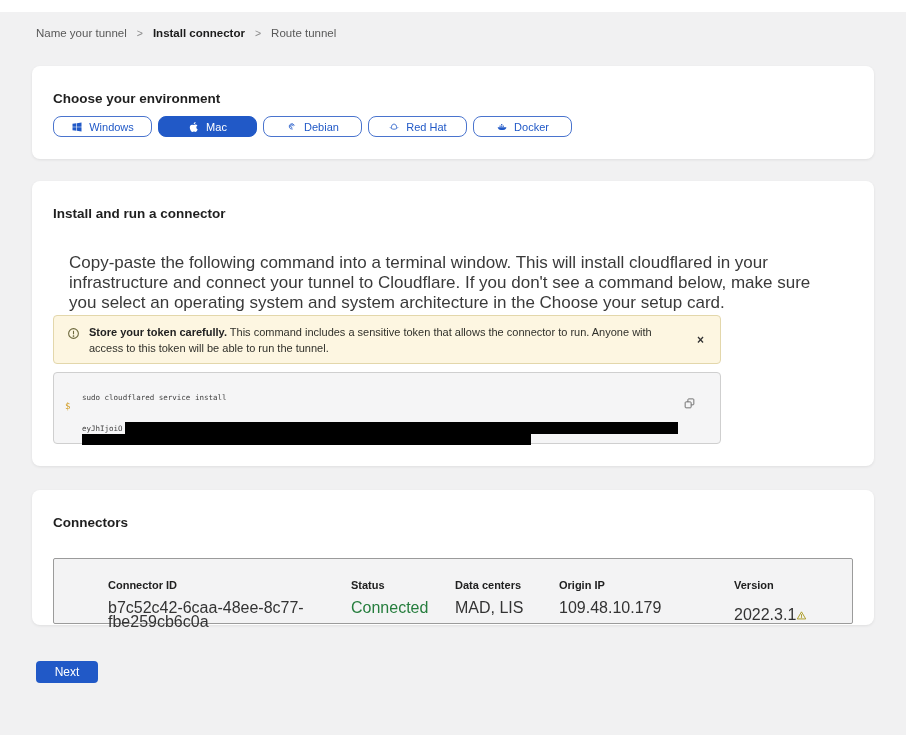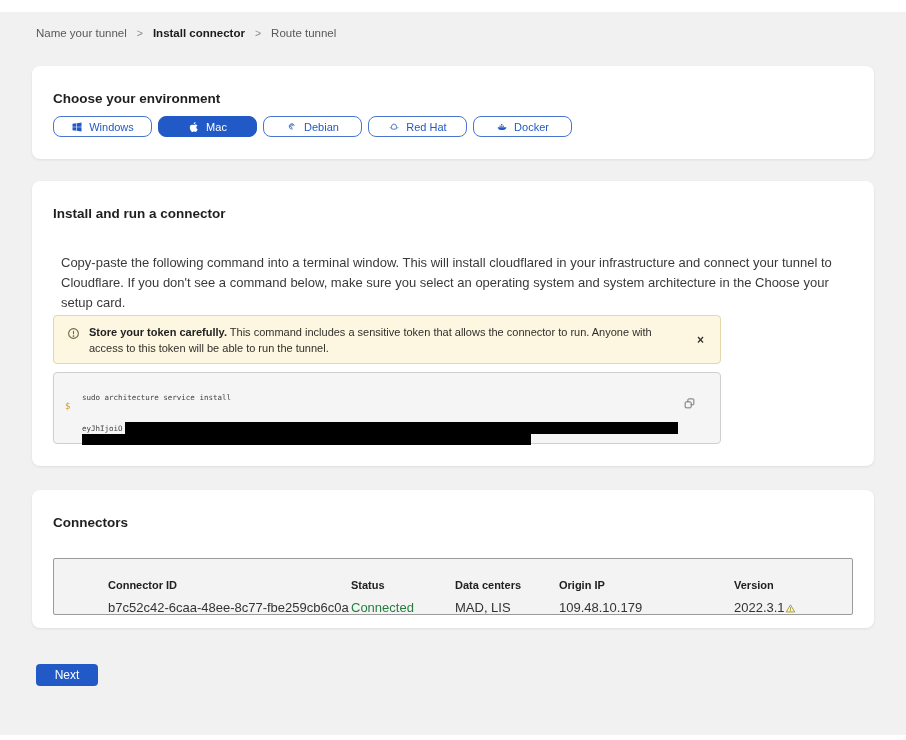--- a/index.html
+++ b/index.html
@@ -27,21 +27,21 @@
   .card.env { margin-top:23px; padding-bottom:22px; }
   .os-label { margin-top:27px; font-size:11.5px; line-height:14px; color:#3a3a3a; }
   .os-row { display:flex; gap:6px; margin-top:9px; }
   .os-btn { width:99px; height:21px; border:1px solid var(--accent-border,#4a74ce); border-radius:8px;
     background:#fff; color:var(--accent,#2159c7); font-size:11px; font-family:inherit;
     display:flex; align-items:center; justify-content:center; gap:6px; cursor:pointer; padding:0; }
   .os-btn.selected { background:var(--accent,#2159c7); border-color:var(--accent,#2159c7); color:#fff; }
   .os-icon { display:flex; align-items:center; }
   .os-icon svg { width:12px; height:12px; display:block; }
   
-  .desc { margin:31px 8px 0; font-size:13px; line-height:20px; color:#3a3a3a; max-width:800px; }
+  .desc { margin:31px 16px 0; font-size:17px; line-height:20px; color:#3a3a3a; max-width:800px; }
   .banner { margin-top:2px; width:668px; height:49px; background:var(--warning-bg,#fdf6e1);
     border:1px solid var(--warning-border,#e3d7ab); border-radius:4px;
     display:flex; align-items:flex-start; padding:8px 12px 8px 13px; }
   .banner .info-icon { color:var(--warning-icon,#6c683c); margin:3px 9px 0 0; flex:none; }
   .banner .info-icon svg { width:13px; height:13px; display:block; }
   .banner-text { font-size:11px; line-height:16px; color:#30302a; max-width:580px; }
   .banner-text strong { color:#222; }
   .banner-close { margin-left:auto; background:none; border:none; color:#333; font-size:12px;
     font-weight:bold; cursor:pointer; padding:2px 4px; line-height:1; align-self:center; }
   .codeblock { position:relative; margin-top:8px; width:668px; height:72px;
@@ -52,26 +52,26 @@
     font-size:9px; font-family:inherit; }
   .code-line.l2 { margin-top:11px; }
   .code-line.l3 { margin-top:20px; display:flex; align-items:center; height:12px; }
   .redact { display:inline-block; background:var(--redaction,#000); }
   .bar1 { width:553px; height:12px; margin-left:2px; }
   .bar2 { width:449px; height:11px; display:block; }
   .copy-btn { position:absolute; right:24px; top:24px; background:none; border:none; padding:0;
     color:#707070; cursor:pointer; }
   .copy-btn svg { width:13px; height:13px; display:block; }
   
-  .card.connectors { margin-top:24px; padding-bottom:13px; }
-  .ctable { margin-top:27px; width:800px; height:57px; border:1px solid #9b9b9b; border-radius:2px;
+  .card.connectors { margin-top:24px; padding-bottom:1px; }
+  .ctable { margin-top:27px; width:800px; height:66px; border:1px solid #9b9b9b; border-radius:2px;
     background:#f3f3f4; padding:20px 20px 0 54px;
     display:grid; grid-template-columns:243px 104px 104px 175px 1fr; row-gap:9px; align-content:start; }
   .th { font-size:11px; font-weight:bold; color:#202020; line-height:13px; }
-  .td { font-size:13px; color:#333; line-height:14px; }
+  .td { font-size:16px; color:#333; line-height:14px; }
   .td.status { color:var(--status-connected,#257d3d); }
   .td.version { display:flex; align-items:center; }
   .warn-tri svg { width:11px; height:11px; display:block; }
   
   .next-btn { margin:36px 0 0 4px; width:62px; height:22px; border:none; border-radius:4px;
     background:var(--accent,#2159c7); color:#fff; font-size:12px; font-family:inherit; cursor:pointer; }
 </style>
 </head>
 <body>
 
@@ -159,21 +159,21 @@
       </span>
       <div class="banner-text">
         <strong>Store your token carefully.</strong>
         <span>This command includes a sensitive token that allows the connector to run. Anyone with access to this token will be able to run the tunnel.</span>
       </div>
       <button class="banner-close">×</button>
     </div>
 
     <div class="codeblock">
       <span class="prompt">$</span>
-      <div class="code-line l2">sudo architecture service install</div>
+      <div class="code-line l2">sudo cloudflared service install</div>
       <div class="code-line l3">
         <span>eyJhIjoiO</span>
         <span class="redact bar1"></span>
       </div>
       <div class="code-line l4">
         <span class="redact bar2"></span>
       </div>
       <button class="copy-btn">
         <svg viewBox="0 0 24 24" fill="none" stroke="currentColor" stroke-width="1.8">
           <rect x="9" y="3.5" width="11" height="11" rx="1.5"></rect>

